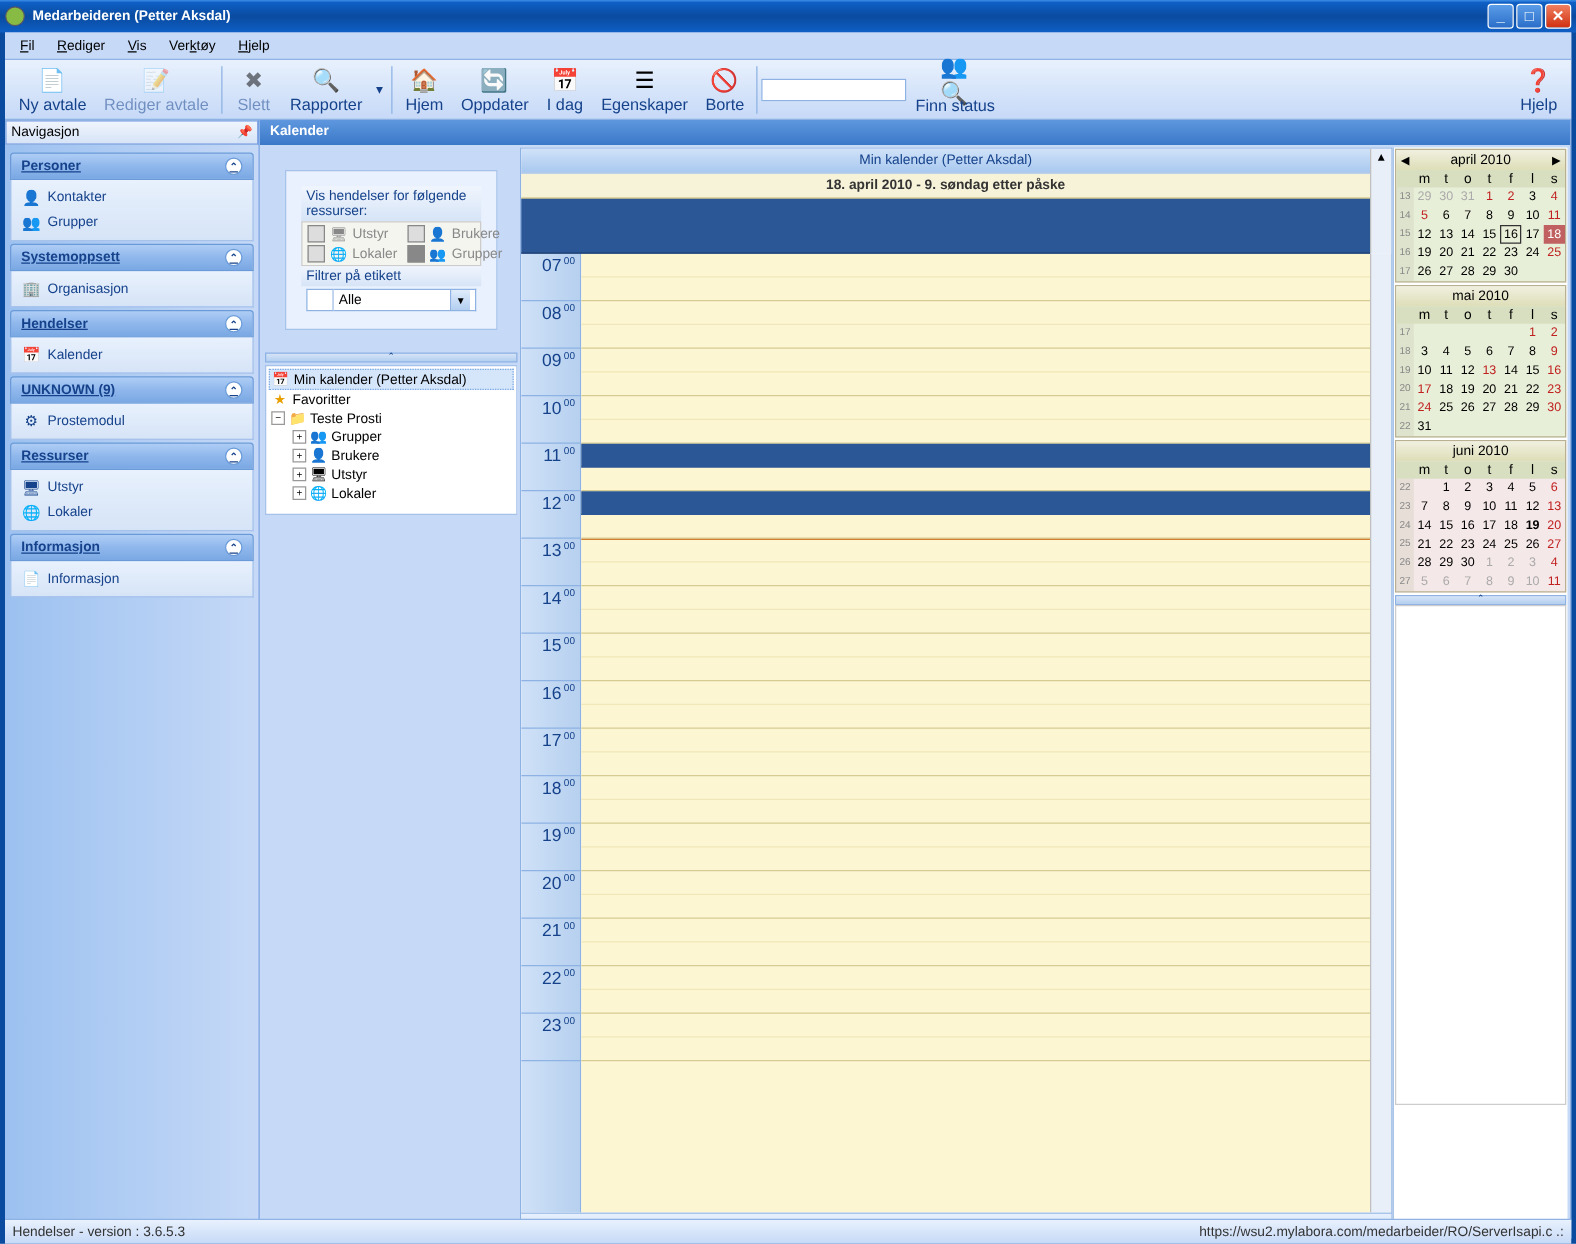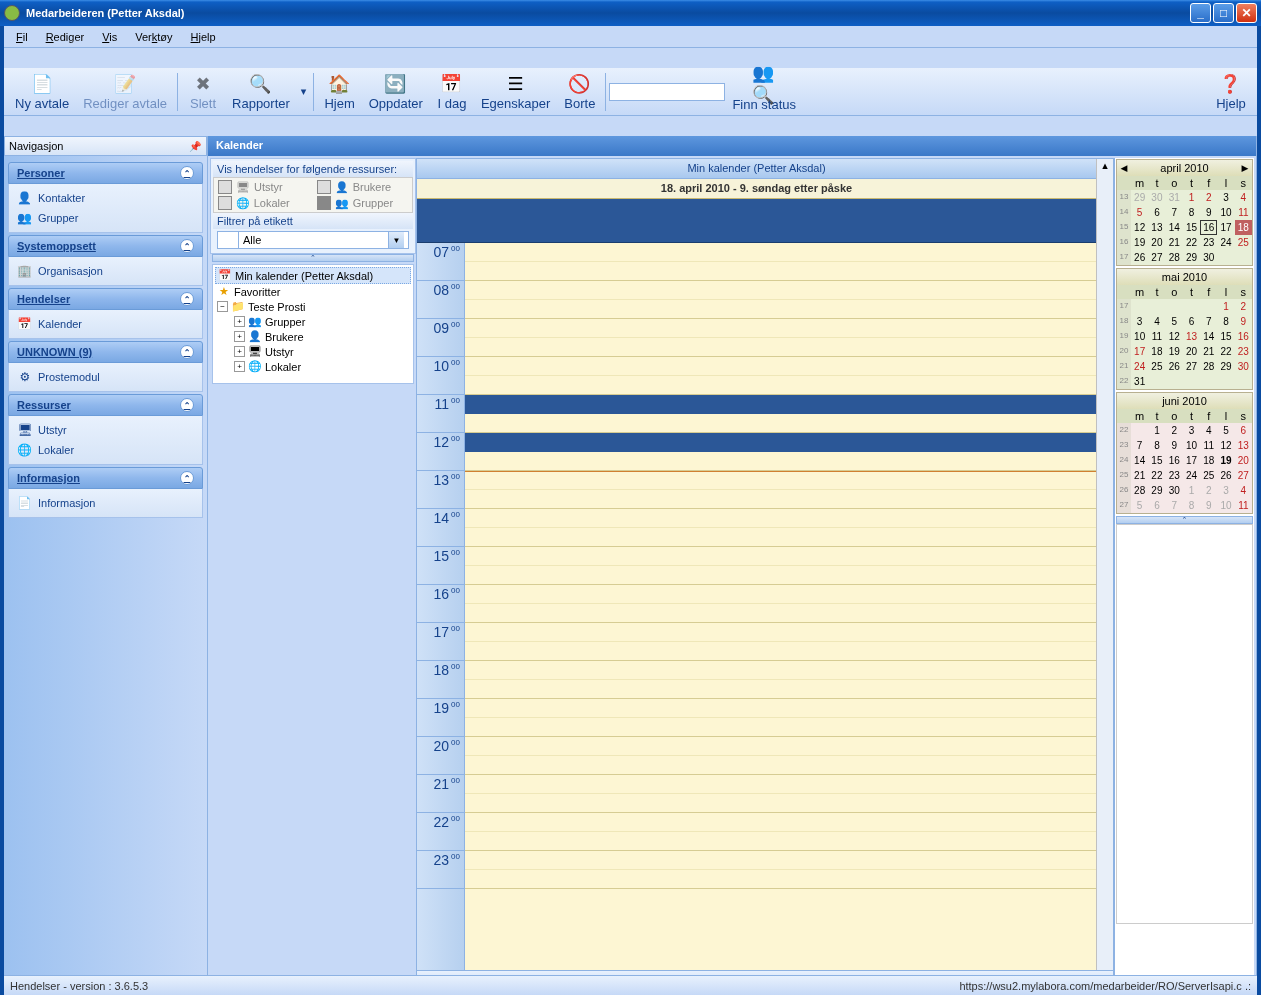--- a/index.html
+++ b/index.html
@@ -8,21 +8,21 @@
 
 .titlebar { height: 26px; background: linear-gradient(to bottom, #3d8ee6 0%, #0e5fc5 8%, #0a4ba0 50%, #0e5fc5 100%); display: flex; align-items: center; padding: 0 4px; color: white; font-weight: bold; }
 .titlebar .app-icon { width: 16px; height: 16px; background: #88bb44; border-radius: 50%; margin-right: 6px; border:1px solid #556; }
 .titlebar .title { flex: 1; }
 .titlebar .win-btn { width: 21px; height: 20px; margin-left: 2px; border: 1px solid white; border-radius: 3px; display:flex; align-items:center; justify-content:center; font-size:12px; font-weight:bold; color:white; cursor:pointer;}
 .win-min { background: linear-gradient(#5b9de8,#2a6ec9); }
 .win-max { background: linear-gradient(#5b9de8,#2a6ec9); }
 .win-close { background: linear-gradient(#f08060,#d03010); }
 
 
-.app-frame { position:absolute; top:26px; left:4px; right:4px; bottom:4px; background:#c6d9f7; display:flex; flex-direction:column;gap:20px; }
+.app-frame { position:absolute; top:26px; left:4px; right:4px; bottom:4px; background:#c6d9f7; display:flex; flex-direction:column; }
 
 
 .menubar { height: 22px; background:#c6d9f7; display:flex; align-items:center; padding:0 6px; gap:6px; border-bottom:1px solid #8db2e3; }
 .menubar span { padding:2px 6px; cursor:pointer; }
 .menubar span u { text-decoration: underline; }
 
 
 .toolbar { height: 48px; background: linear-gradient(to bottom,#e8f1fd,#c6d9f7); display:flex; align-items:center; padding:0 4px; border-bottom:1px solid #8db2e3; }
 .tool-btn { display:flex; flex-direction:column; align-items:center; justify-content:center; padding:2px 6px; min-width:44px; height:44px; cursor:pointer; border:1px solid transparent; }
 .tool-btn .ticon { width:24px; height:24px; display:flex; align-items:center; justify-content:center; font-size:18px; }
@@ -41,21 +41,21 @@
 .nav-body { flex:1; background:linear-gradient(to right,#9cc1f0,#c6d9f7); padding:4px; overflow:auto;}
 .nav-section-hdr { height:22px; background:linear-gradient(to bottom,#aecdf5,#8fb7ec,#7aa8e3); border:1px solid #6a9bd8; border-radius:3px 3px 0 0; color:#15428b; font-weight:bold; padding:4px 8px; display:flex; align-items:center; margin-top:2px;text-decoration:underline;}
 .nav-section-hdr .chev { margin-left:auto; width:14px; height:14px; border:1px solid #6a9bd8; border-radius:7px; background:white; display:flex; align-items:center; justify-content:center; font-size:8px; color:#15428b;}
 .nav-section-body { background:linear-gradient(#e8f1fd,#d6e4f7); border:1px solid #a6c2eb; border-top:none; padding:4px 6px; }
 .nav-item { display:flex; align-items:center; padding:3px 2px; color:#15428b; cursor:pointer; gap:5px;}
 .nav-item .nicon { width:16px; height:14px; display:flex; align-items:center; justify-content:center; font-size:12px;}
 
 
 .center { flex:1; display:flex; flex-direction:column; background:#c6d9f7; border-right:1px solid #8db2e3;}
 .center-title { height:20px; background:linear-gradient(#5e97de,#3a78c8); color:white; font-weight:bold; padding:3px 8px; }
-.filter-box { background:#e8f1fd; border:1px solid #a6c2eb; margin:0; padding:2px;}
+.filter-box { background:#e8f1fd; border:1px solid #a6c2eb; margin:18px; padding:12px;}
 .filter-hdr { color:#15428b; padding:2px 4px; background:linear-gradient(#f0f5fd,#d6e4f7); }
 .filter-grid { display:grid; grid-template-columns:1fr 1fr; padding:2px 4px; gap:2px 8px; background:#f5f5f0; border:1px solid #ccc;}
 .chk-label { display:flex; align-items:center; gap:4px; color:#888;}
 .chk { width:14px; height:14px; border:1px solid #888; background:#ddd;}
 .filter-combo { display:flex; margin:2px 4px; }
 .filter-combo .color-box { width:22px; height:18px; background:white; border:1px solid #8db2e3; }
 .filter-combo .combo { flex:1; height:18px; background:white; border:1px solid #8db2e3; border-left:none; padding:1px 4px; display:flex; align-items:center;}
 .filter-combo .combo .arrow { margin-left:auto; width:16px; height:16px; background:linear-gradient(#e0ecfb,#b3cff0); border-left:1px solid #8db2e3; display:flex; align-items:center; justify-content:center; font-size:8px;}
 .expand-bar { height:8px; background:linear-gradient(#d6e4f7,#b3cff0); border:1px solid #8db2e3; margin:0 2px; text-align:center; font-size:7px; color:#15428b; line-height:6px;}
 

